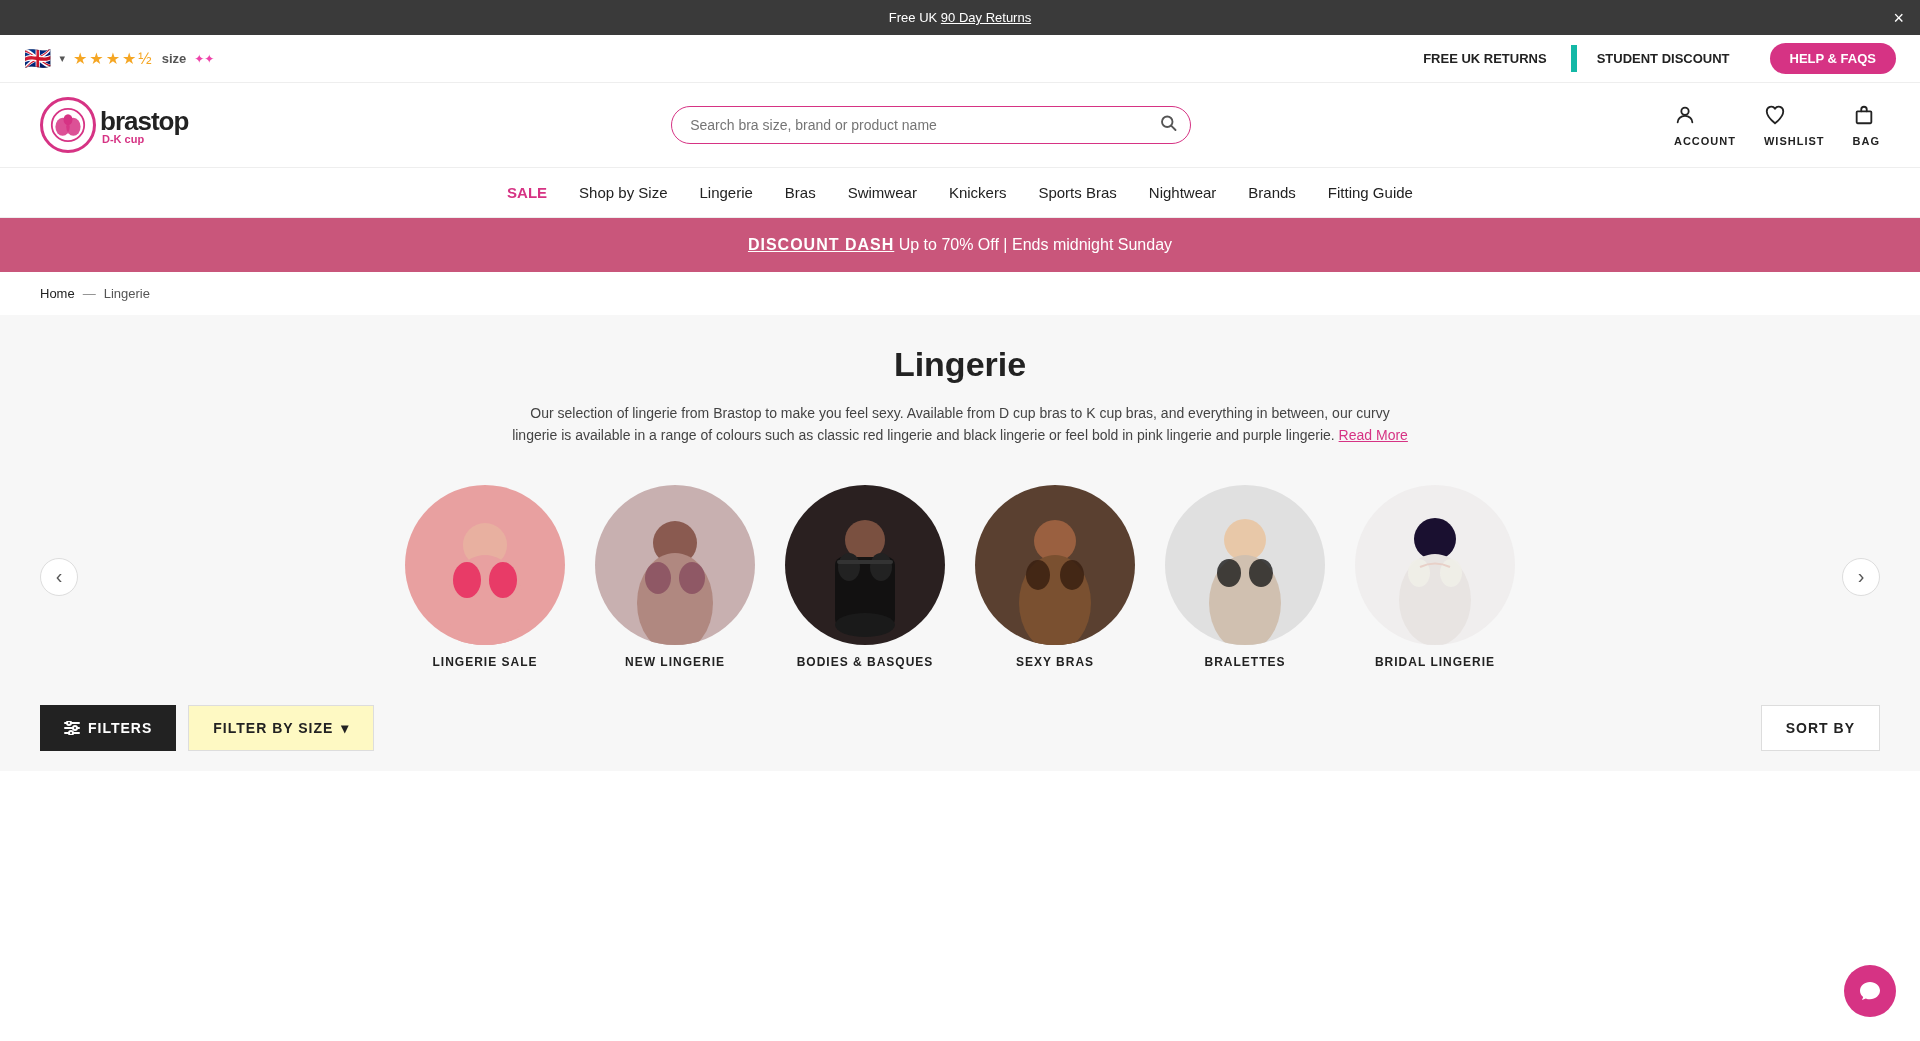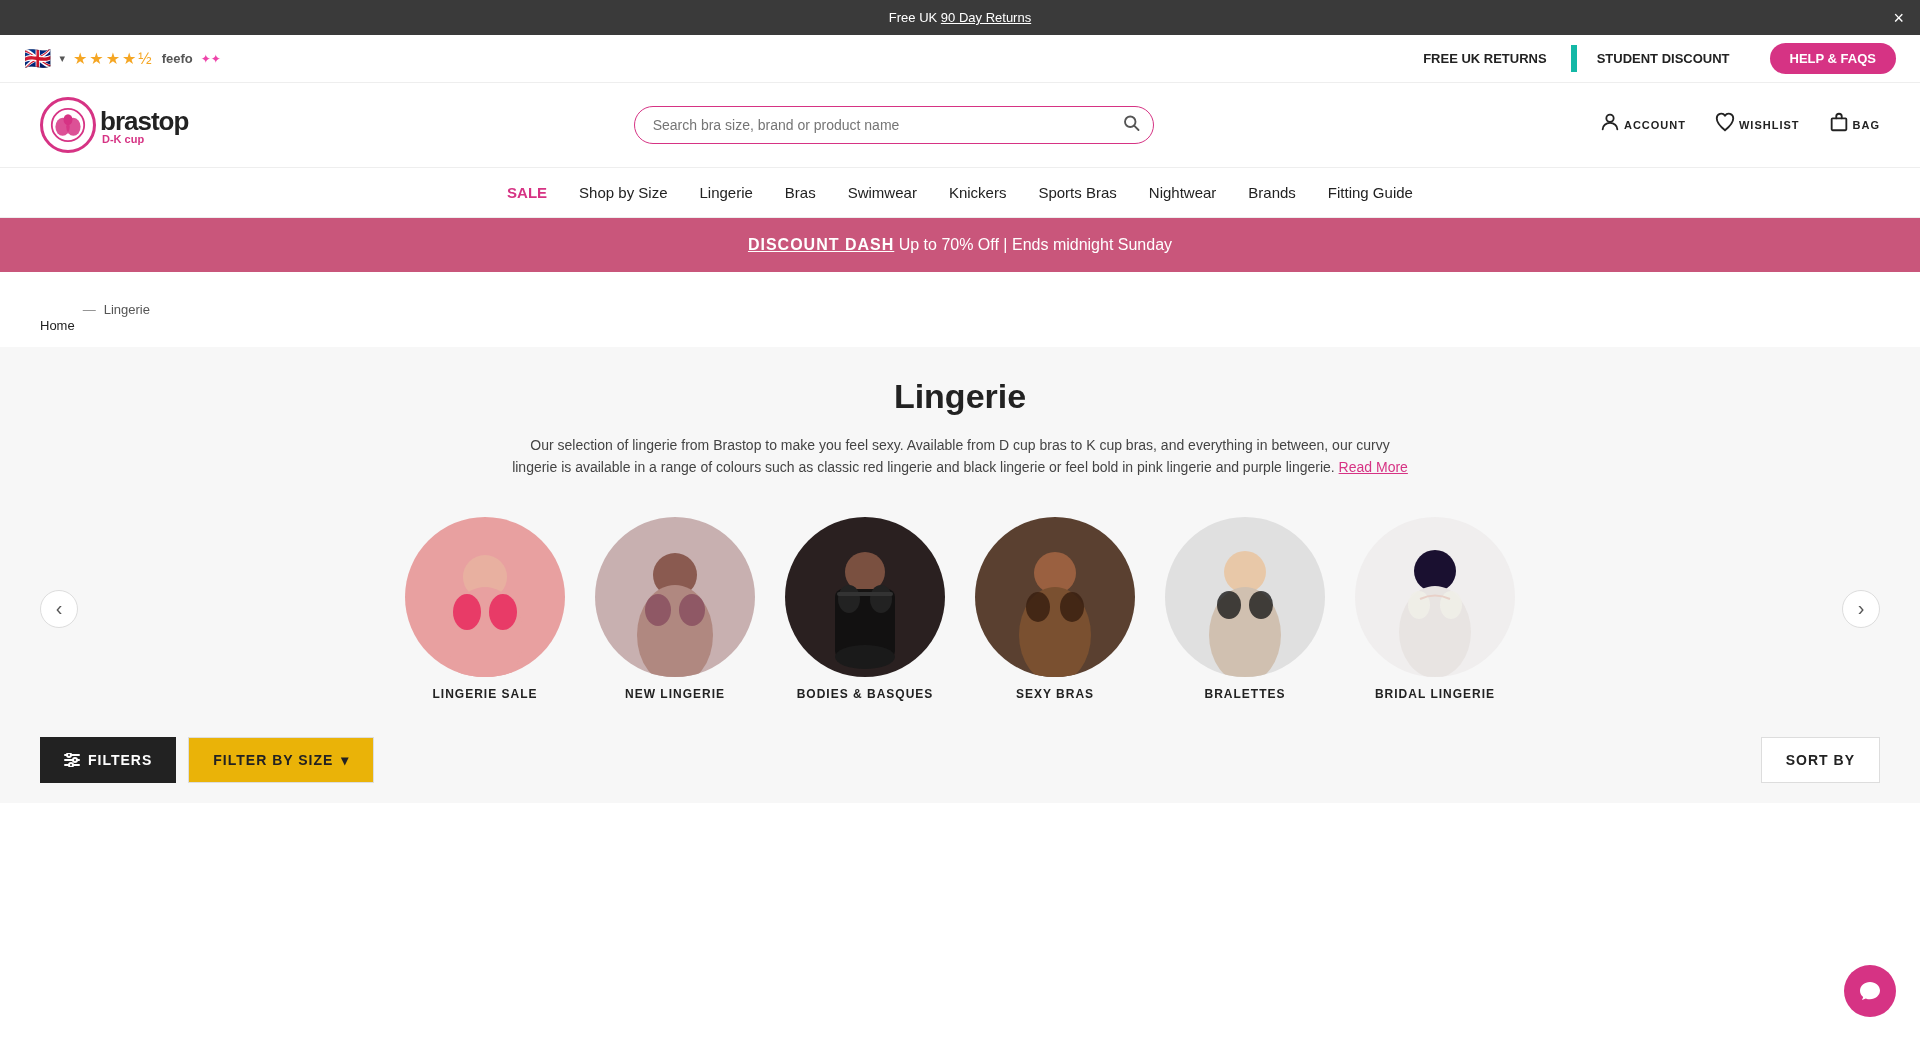--- a/index.html
+++ b/index.html
@@ -129,21 +129,21 @@
       font-size: 18px;
     }
 
     .header-actions {
       display: flex;
       align-items: center;
       gap: 28px;
     }
     .header-action {
       display: flex;
-      align-items: center;
+      flex-direction: column;
       gap: 3px;
       cursor: pointer;
       text-decoration: none;
       color: #222;
     }
     .header-action .action-icon { font-size: 22px; }
     .header-action .action-label { font-size: 11px; font-weight: bold; letter-spacing: 1px; }
 
     
     .main-nav {
@@ -176,21 +176,21 @@
 
     
     .breadcrumb {
       padding: 14px 40px;
       font-size: 13px;
       color: #555;
       display: flex;
       align-items: center;
       gap: 8px;
     }
-    .breadcrumb a { color: #222; text-decoration: none; margin-top: 32px; }
+    .breadcrumb a { color: #222; text-decoration: none; }
     .breadcrumb .sep { color: #888; }
 
     
     .page-content {
       background: #f7f7f7;
       padding: 30px 40px 10px;
     }
     .page-title {
       text-align: center;
       font-size: 34px;
@@ -285,21 +285,21 @@
       padding: 14px 24px;
       font-size: 14px;
       font-weight: bold;
       letter-spacing: 1px;
       cursor: pointer;
       display: flex;
       align-items: center;
       gap: 8px;
     }
     .filter-size-btn {
-      background: #eab308;
+      background: #fef9c3;
       color: #222;
       border: 1.5px solid #ddd;
       padding: 14px 24px;
       font-size: 14px;
       font-weight: bold;
       letter-spacing: 1px;
       cursor: pointer;
       display: flex;
       align-items: center;
       gap: 8px;
@@ -341,21 +341,21 @@
 <div class="announcement-bar">
   <span>Free UK </span><a href="#">90 Day Returns</a>
   <button class="close-btn">×</button>
 </div>
 
 <div class="secondary-nav">
   <div class="left-group">
     <span class="flag-icon">🇬🇧</span>
     <span class="chevron-down">▾</span>
     <span class="stars">★★★★½</span>
-    <span class="feefo-logo">feefo</span>
+    <span class="feefo-logo">size</span>
     <span style="font-size:12px;color:#e4a;">✦✦</span>
   </div>
   <div class="right-group">
     <a href="#" class="nav-link">FREE UK RETURNS</a>
     <a href="#" class="nav-link">STUDENT DISCOUNT</a>
     <button class="help-btn">HELP &amp; FAQS</button>
   </div>
 </div>
 
 <div class="main-header">

